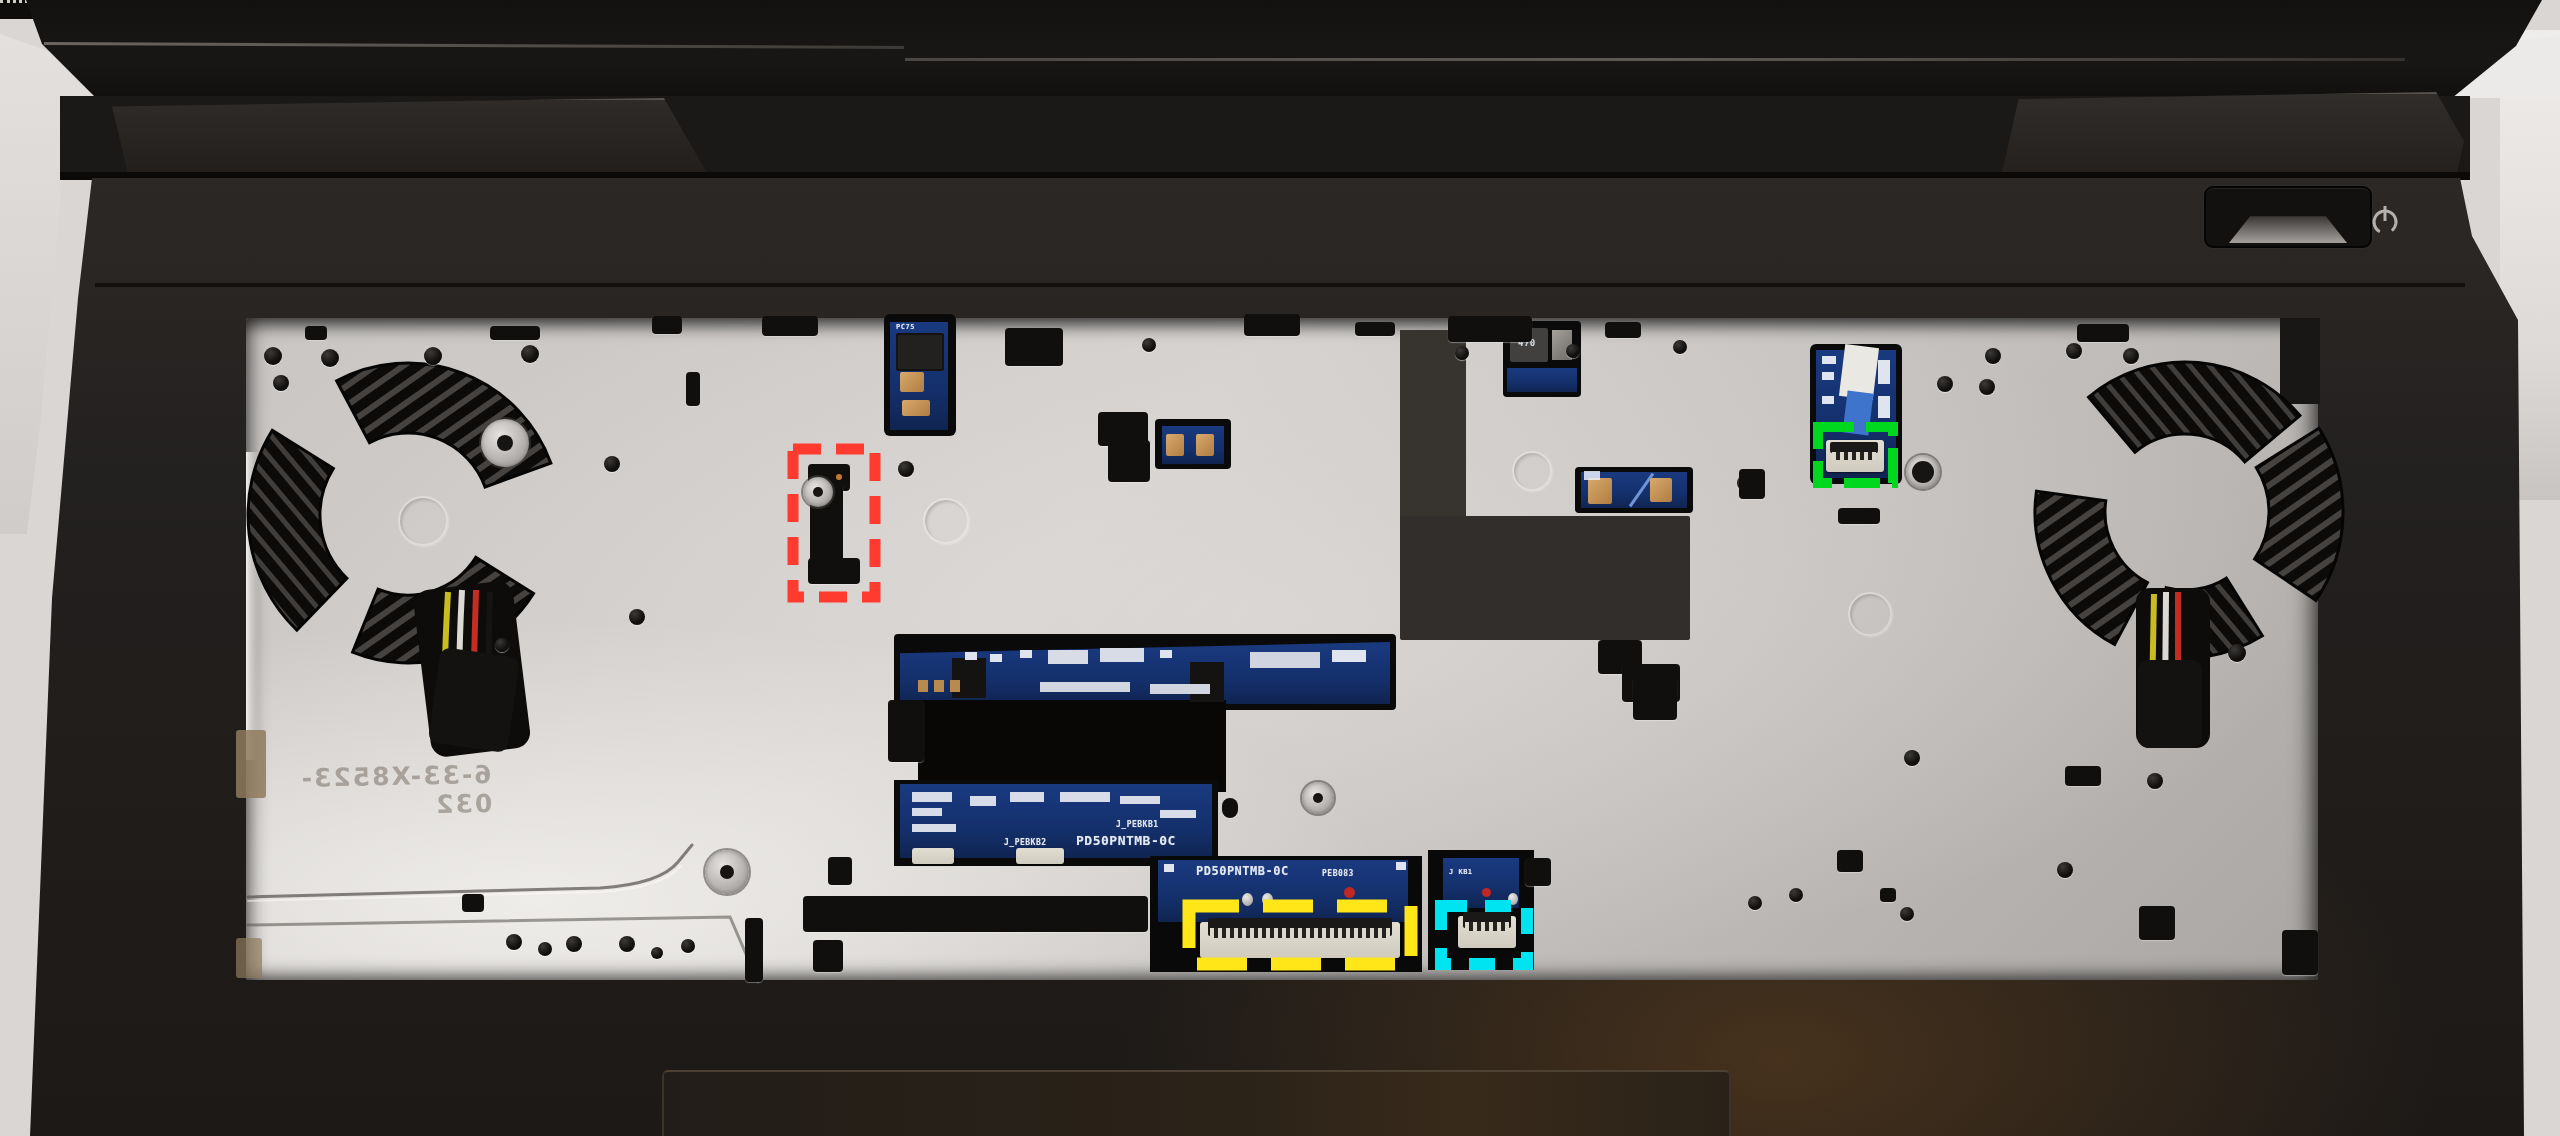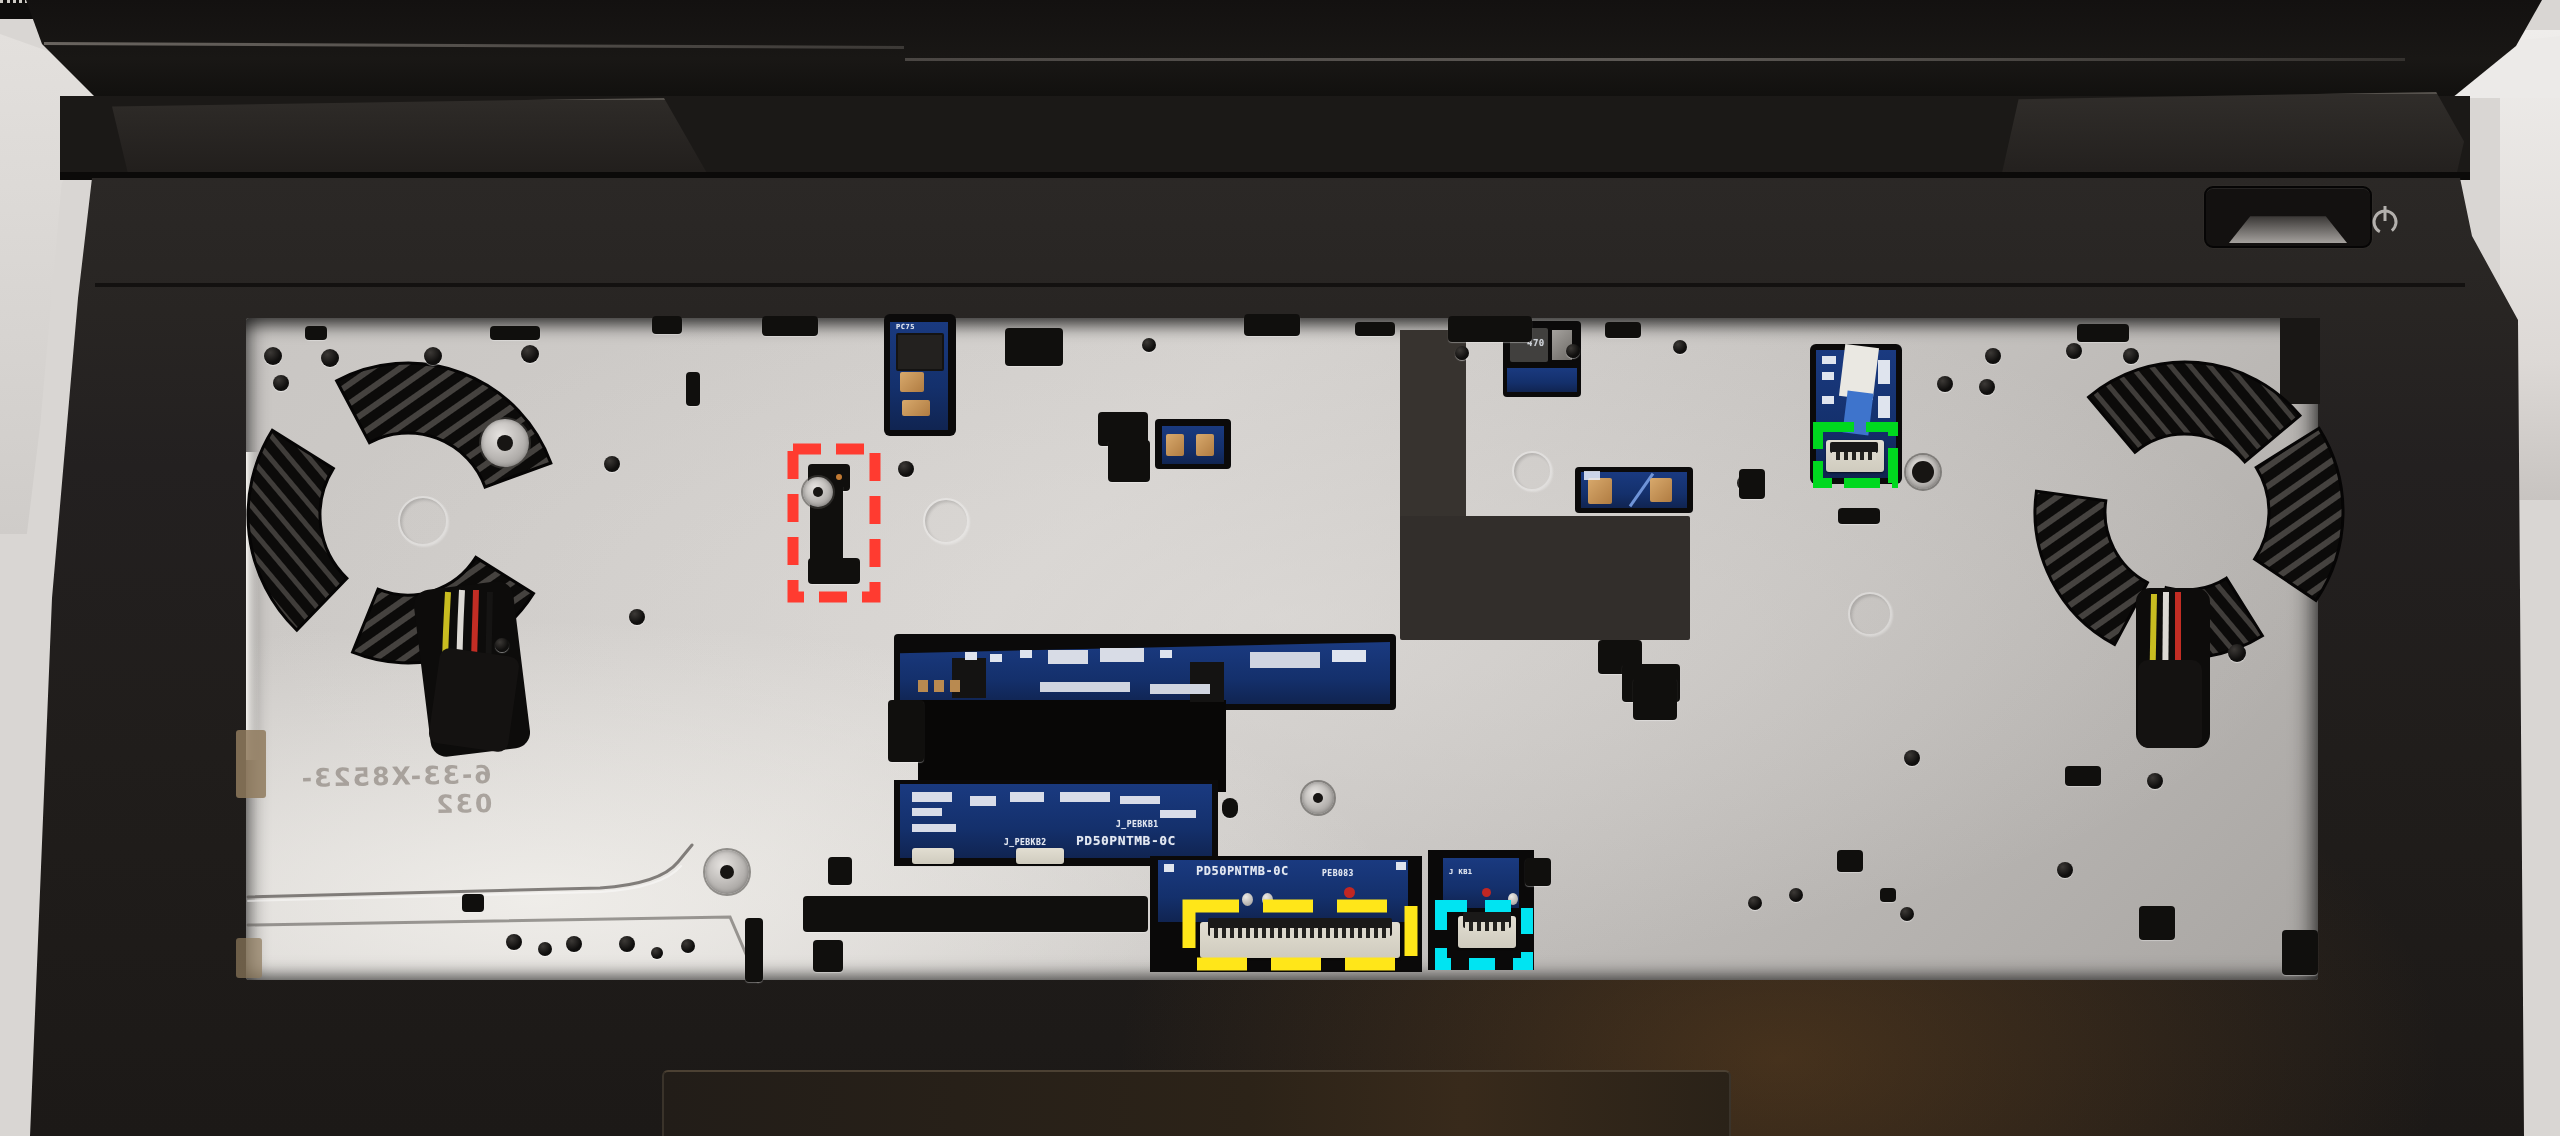--- a/index.html
+++ b/index.html
@@ -126,21 +126,21 @@
 
   <div class="pcbbg" style="left:884px;top:314px;width:72px;height:122px;"></div>
   <div class="pcb" style="left:890px;top:322px;width:58px;height:108px;"></div>
   <div class="silk" style="left:896px;top:323px;font-size:7px;">PC75</div>
   <div class="chip" style="left:896px;top:333px;width:44px;height:34px;"></div>
   <div class="pad" style="left:900px;top:372px;width:24px;height:20px;"></div>
   <div class="pad" style="left:902px;top:400px;width:28px;height:16px;"></div>
 
   <div class="pcbbg" style="left:1503px;top:321px;width:78px;height:76px;border-radius:4px;"></div>
   <div class="abs" style="left:1510px;top:328px;width:38px;height:34px;background:#41403e;border-radius:2px;">
-    <span class="silk" style="left:8px;top:10px;font-size:9px;color:#ccd0d6;margin-left:9px;">470</span>
+    <span class="silk" style="left:8px;top:10px;font-size:9px;color:#ccd0d6;">470</span>
   </div>
   <div class="abs" style="left:1552px;top:330px;width:20px;height:30px;background:linear-gradient(135deg,#a5a29e,#6d6a66);"></div>
   <div class="pcb" style="left:1507px;top:368px;width:70px;height:24px;"></div>
 
   <div class="pcbbg" style="left:1155px;top:419px;width:76px;height:50px;border-radius:4px;"></div>
   <div class="pcb" style="left:1162px;top:426px;width:62px;height:38px;"></div>
   <div class="pad" style="left:1166px;top:434px;width:18px;height:22px;"></div>
   <div class="pad" style="left:1196px;top:434px;width:18px;height:22px;"></div>
 
   <div class="pcbbg" style="left:1575px;top:467px;width:118px;height:46px;border-radius:4px;"></div>

